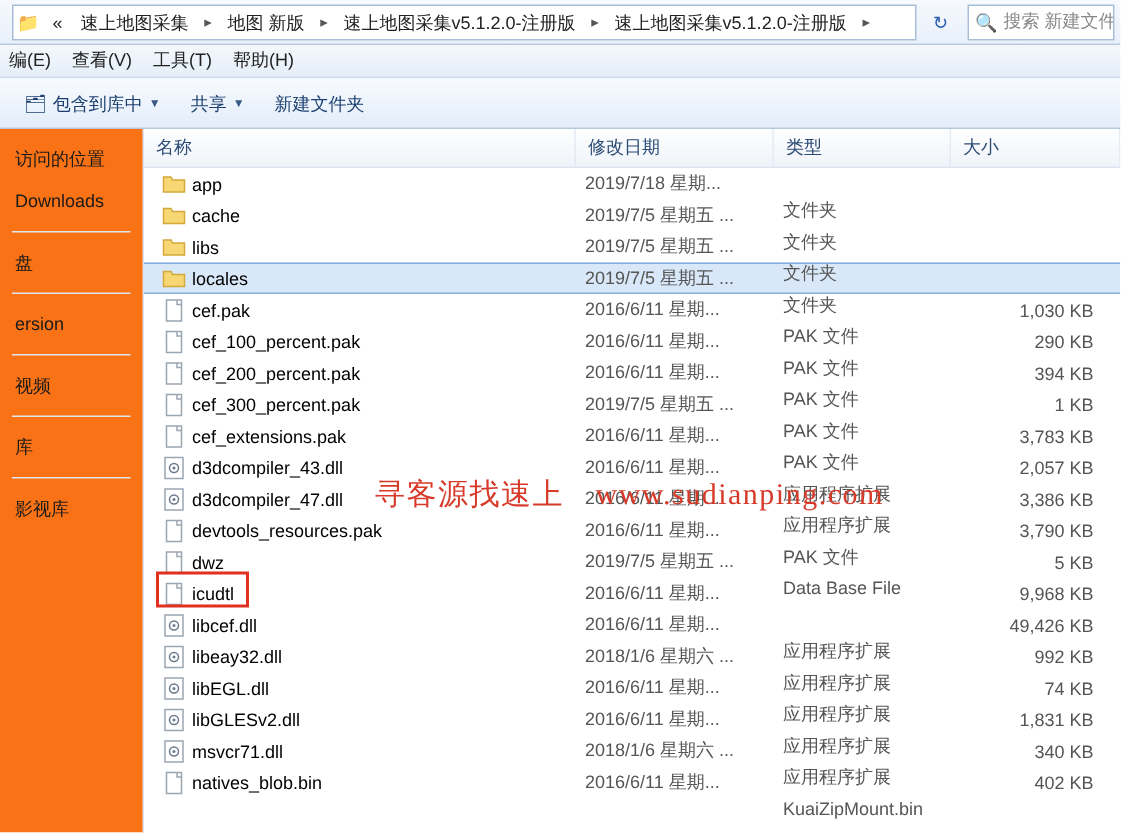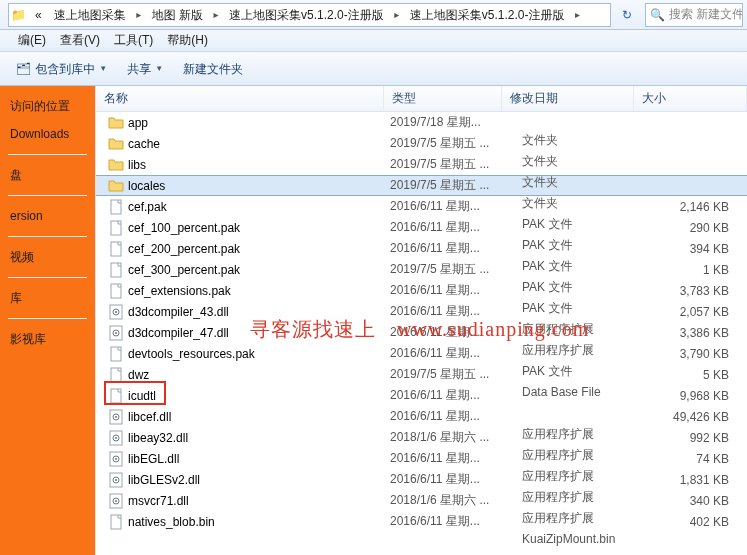--- a/index.html
+++ b/index.html
@@ -4,21 +4,21 @@
 <style>
 * { margin:0; padding:0; box-sizing:border-box; }
 body { font-family:"Microsoft YaHei","Segoe UI",Tahoma,sans-serif; font-size:12px; background:#fff; width:747px; height:555px; overflow:hidden; position:relative; }
 .addrbar { height:30px; background:linear-gradient(#f6f9fe,#e8f0fa); border-bottom:1px solid #b8c8dc; display:flex; align-items:center; }
 .crumb { padding:0 6px; height:26px; line-height:26px; color:#222; cursor:default; }
 .sep { width:14px; text-align:center; color:#555; font-size:10px; }
 .addr-inner { display:flex; align-items:center; margin-left:8px; border:1px solid #a6bdd8; background:#fff; height:24px; flex:1; }
 .nav-ico { width:20px; text-align:center; }
 .searchbox { display:flex; align-items:center; border:1px solid #a6bdd8; background:#fff; height:24px; width:98px; margin:0 4px 0 6px; padding:0 4px; color:#888; overflow:hidden; white-space:nowrap; }
 .refresh { width:24px; text-align:center; color:#2a5db0; margin-left:4px; }
-.menubar { height:22px; background:linear-gradient(#f4f8fd,#e5eef9); border-bottom:1px solid #c9d8ea; display:flex; align-items:center; padding-left:18px; gap:14px; color:#222; }
+.menubar { height:22px; background:linear-gradient(#f4f8fd,#e5eef9); border-bottom:1px solid #c9d8ea; display:flex; align-items:center; padding-left:6px; gap:14px; color:#222; }
 .toolbar { height:34px; background:linear-gradient(#f8fbff,#e3edf9); border-bottom:1px solid #b8c8dc; display:flex; align-items:center; padding-left:8px; gap:4px; color:#1c3f70; }
 .tbtn { padding:0 8px; height:24px; line-height:24px; display:flex; align-items:center; gap:4px; }
 .tdrop { font-size:8px; color:#3a5a86; }
 .content { display:flex; height:calc(555px - 30px - 22px - 34px); }
 .sidebar { width:96px; border-right:1px solid #d9e3ef; background:#f97316; padding:6px 0; }
 .side-item { padding:4px 6px 4px 10px; color:#1a1a1a; display:flex; align-items:center; gap:6px; height:28px; font-size:12px; }
 .side-sep { height:1px; background:#e0e8f2; margin:6px 8px; }
 .filepane { flex:1; display:flex; flex-direction:column; overflow:hidden; }
 .colheader { height:26px; background:linear-gradient(#fdfefe,#f0f4fa); border-bottom:1px solid #dbe4ef; display:flex; align-items:center; color:#2b4a74; }
 .ch { padding-left:8px; border-right:1px solid #e4ebf3; height:100%; display:flex; align-items:center; }
@@ -97,22 +97,22 @@
       <div class="side-sep"></div>
       <div class="side-item">视频</div>
       <div class="side-sep"></div>
       <div class="side-item">库</div>
       <div class="side-sep"></div>
       <div class="side-item">影视库</div>
     </div>
   <div class="filepane">
     <div class="colheader">
       <div class="ch ch-name">名称</div>
+      <div class="ch ch-date">修改日期</div>
       <div class="ch ch-type">类型</div>
-      <div class="ch ch-date">修改日期</div>
       <div class="ch ch-size">大小</div>
     </div>
     <div class="filelist" id="filelist">
         <div class="row">
           <div class="c-name">
             <span class="ico ico-folder">
               <svg width="16" height="16" viewBox="0 0 16 16">
                 <path d="M1 3h5l1 2h8v8H1z" fill="#f7d774" stroke="#d4a93a"></path>
               </svg>
             </span>
@@ -166,21 +166,21 @@
             <span class="ico ico-file">
               <svg width="16" height="16" viewBox="0 0 16 16">
                 <rect x="3" y="1" width="10" height="14" fill="#fff" stroke="#9aa6b2"></rect>
                 <path d="M10 1v3h3" fill="none" stroke="#9aa6b2"></path>
               </svg>
             </span>
             <span>cef.pak</span>
           </div>
           <div class="c-date">2016/6/11 星期...</div>
           <div class="c-type">PAK 文件</div>
-          <div class="c-size">2,146 KB</div>
+          <div class="c-size">1,030 KB</div>
         </div>
         <div class="row">
           <div class="c-name">
             <span class="ico ico-file">
               <svg width="16" height="16" viewBox="0 0 16 16">
                 <rect x="3" y="1" width="10" height="14" fill="#fff" stroke="#9aa6b2"></rect>
                 <path d="M10 1v3h3" fill="none" stroke="#9aa6b2"></path>
               </svg>
             </span>
             <span>cef_100_percent.pak</span>

